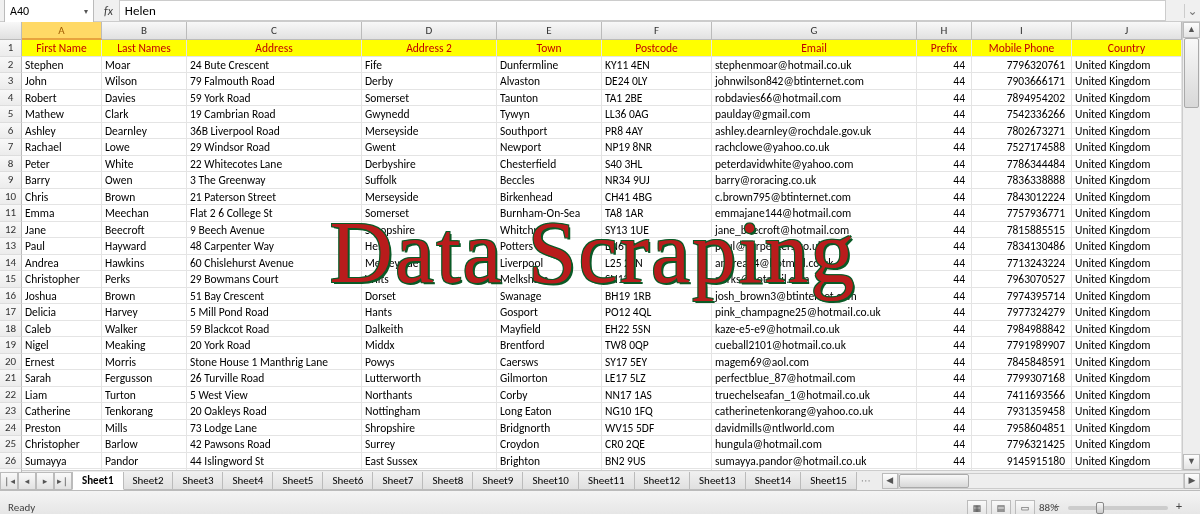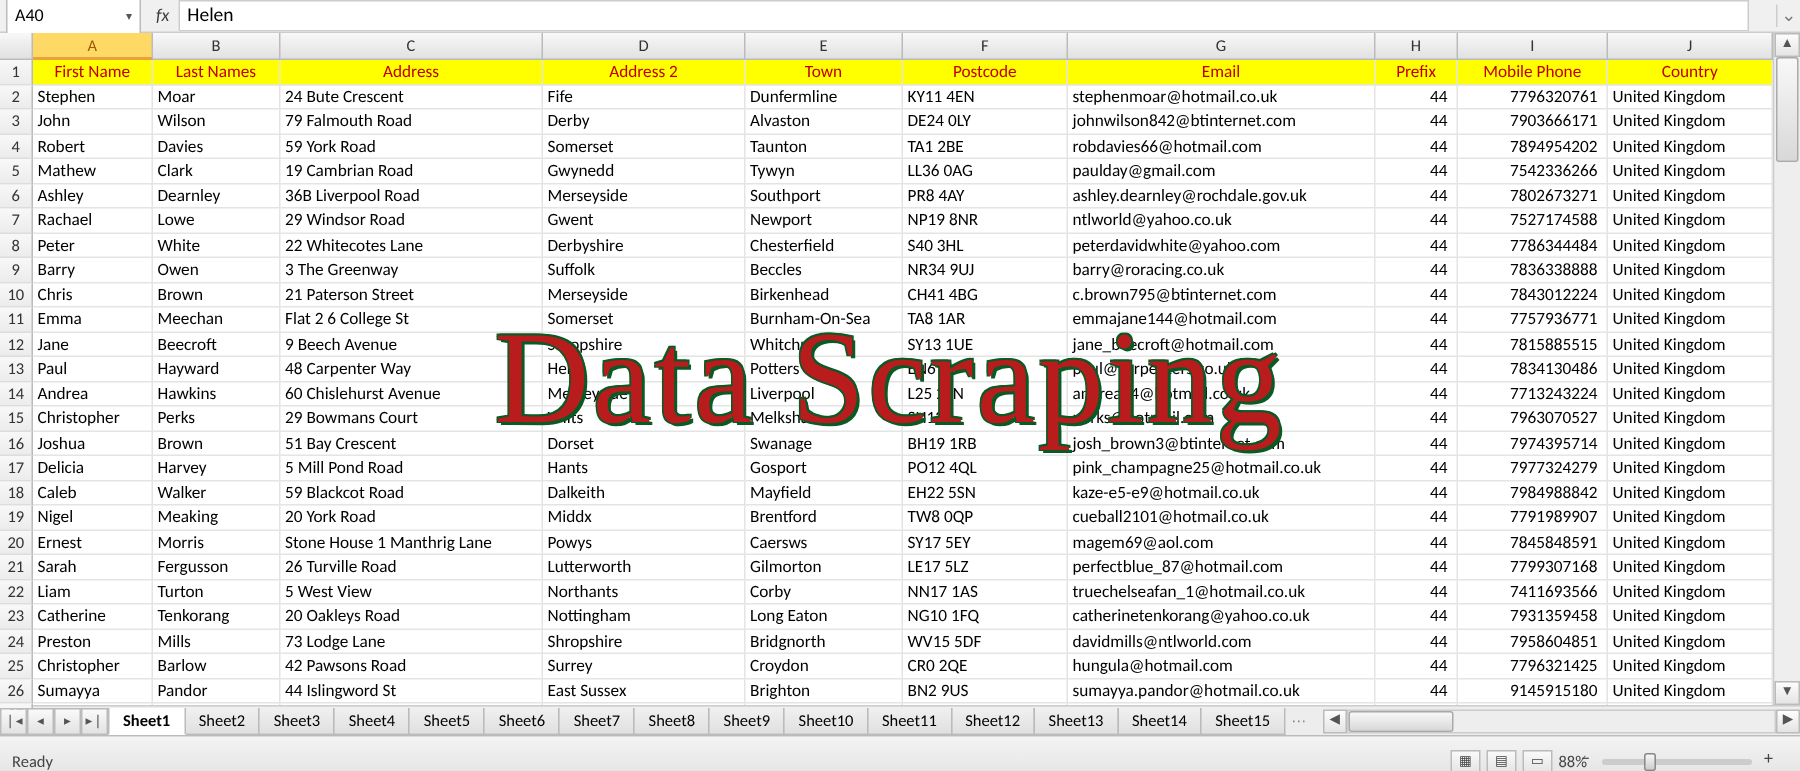--- a/index.html
+++ b/index.html
@@ -190,21 +190,21 @@
           <div class="cell cI num">7802673271</div>
           <div class="cell cJ">United Kingdom</div>
         </div>
         <div class="data-row">
           <div class="cell cA">Rachael</div>
           <div class="cell cB">Lowe</div>
           <div class="cell cC">29 Windsor Road</div>
           <div class="cell cD">Gwent</div>
           <div class="cell cE">Newport</div>
           <div class="cell cF">NP19 8NR</div>
-          <div class="cell cG">ntlworld@yahoo.co.uk</div>
+          <div class="cell cG">rachclowe@yahoo.co.uk</div>
           <div class="cell cH num">44</div>
           <div class="cell cI num">7527174588</div>
           <div class="cell cJ">United Kingdom</div>
         </div>
         <div class="data-row">
           <div class="cell cA">Peter</div>
           <div class="cell cB">White</div>
           <div class="cell cC">22 Whitecotes Lane</div>
           <div class="cell cD">Derbyshire</div>
           <div class="cell cE">Chesterfield</div>

